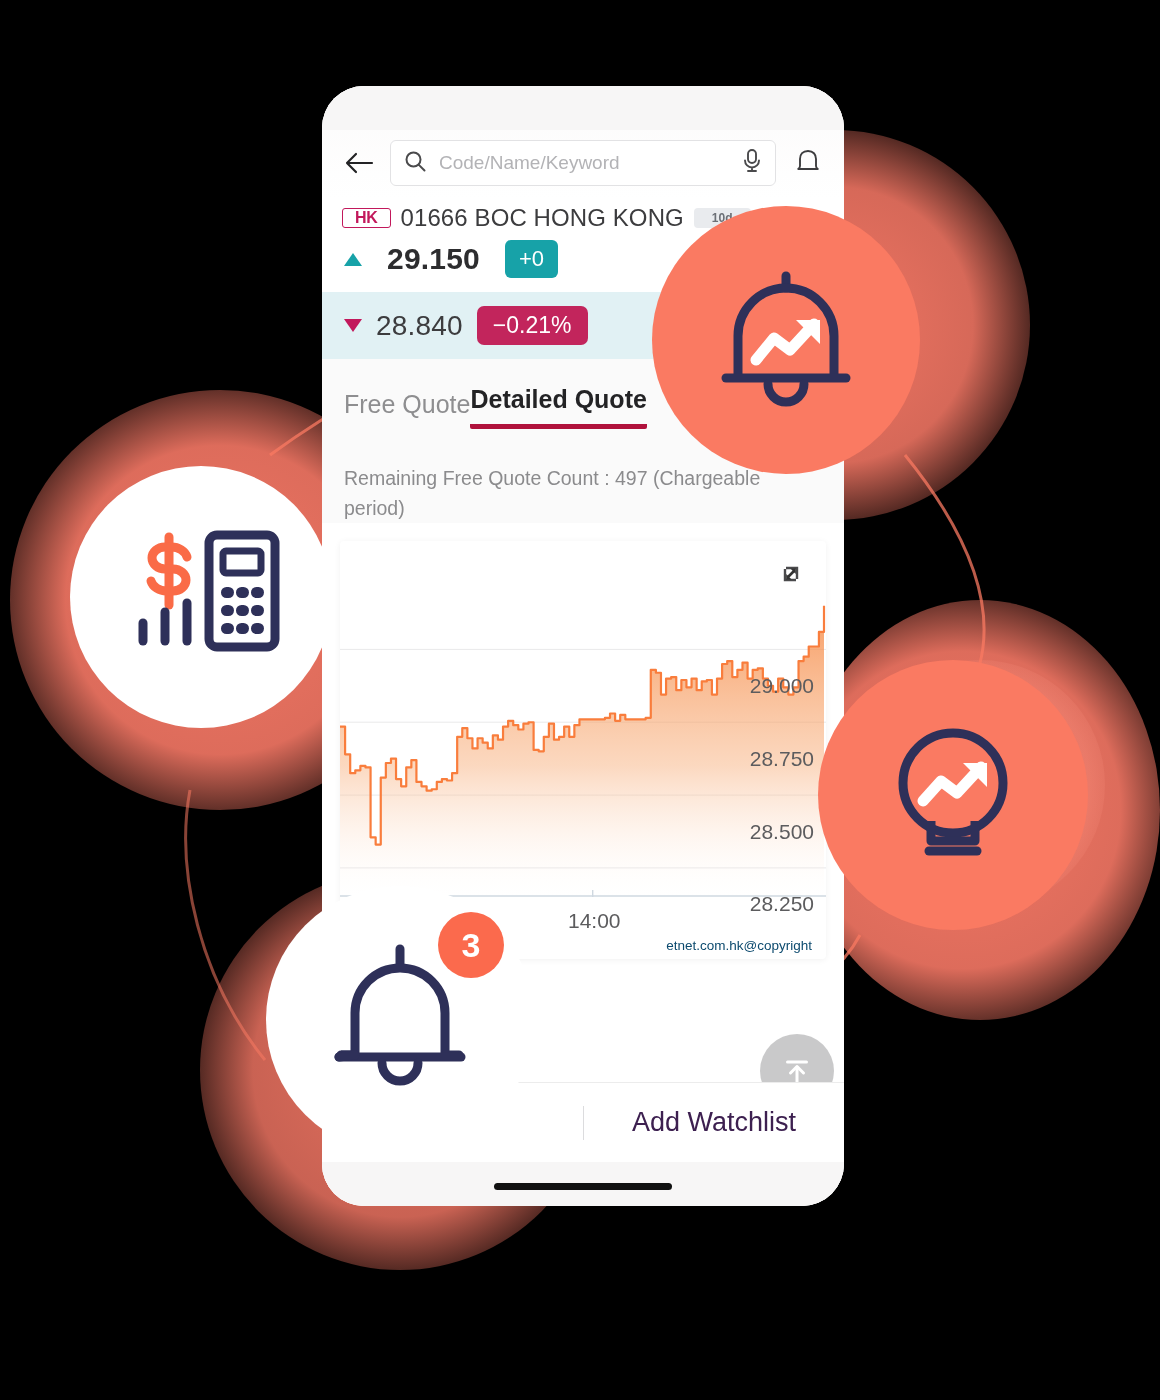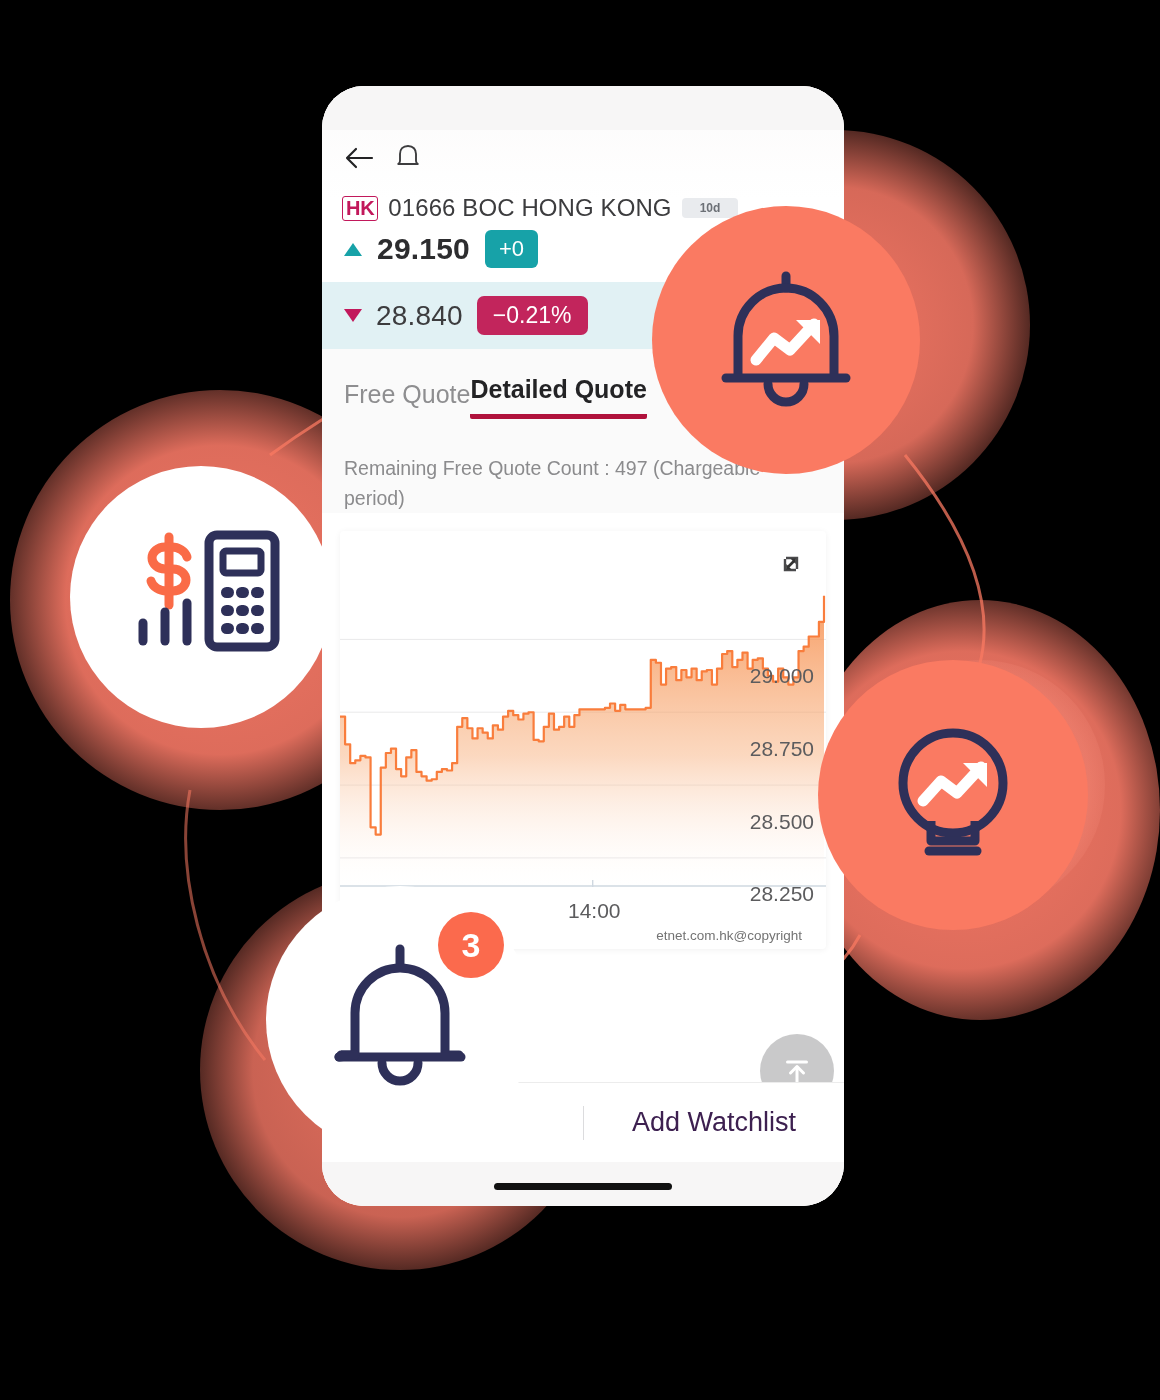--- a/index.html
+++ b/index.html
@@ -43,27 +43,27 @@
   .search-box {
     flex:1 1 auto; height:46px; border:1px solid #e2e2e4; border-radius:6px;
     background:#fff; display:flex; align-items:center; gap:12px; padding:0 12px;
   }
   .search-ph { color:#b3b3b6; font-size:19px; flex:1 1 auto; }
   .bell-top { width:36px; height:36px; flex:0 0 auto; display:flex; align-items:center; justify-content:center; }
 
   
   .ticker { padding:12px 20px 0 20px; display:flex; align-items:center; gap:10px; }
   .hk-badge {
-    border:1.6px solid #c2185b; color:#c2185b; font-size:20px; font-weight:700;
-    border-radius:3px; padding:1px 3px; line-height:1.05; letter-spacing:-.3px;
+    border:1.6px solid #c2185b; color:#c2185b; font-size:16px; font-weight:700;
+    border-radius:3px; padding:1px 12px; line-height:1.05; letter-spacing:-.3px;
   }
   .ticker-name { font-size:24px; color:#3c3c3e; letter-spacing:.1px; white-space:nowrap; }
   .delay-badge { background:#e9ebee; color:#6c7076; font-size:12px; font-weight:700; border-radius:4px; padding:3px 18px; }
 
-  .price-row { display:flex; align-items:center; gap:15px; padding:8px 20px 14px 22px; }
+  .price-row { display:flex; align-items:center; gap:25px; padding:8px 20px 14px 22px; }
   .tri-up { width:0;height:0;border-left:9px solid transparent;border-right:9px solid transparent;border-bottom:13px solid #17a2a8; }
   .tri-dn { width:0;height:0;border-left:9px solid transparent;border-right:9px solid transparent;border-top:13px solid #c2185b; }
   .price-big { font-size:30px; font-weight:700; color:#2d2d2f; letter-spacing:.2px; }
   .chip-teal { background:#17a2a8; color:#fff; font-size:22px; border-radius:6px; padding:6px 14px; }
 
   .price-row-2 { display:flex; align-items:center; gap:14px; padding:14px 20px 14px 22px; background:#e1f1f4; }
   .price-mid { font-size:28px; color:#3c3c3e; letter-spacing:.2px; }
   .chip-red { background:#c2255c; color:#fff; font-size:23px; border-radius:7px; padding:6px 16px;text-align:center; }
 
   
@@ -74,21 +74,21 @@
   .quote-count { padding:34px 22px 0 22px; font-size:19.5px; line-height:1.55; color:#8b8b8d; background:#fafafa; }
 
   
   .chart-wrap { margin:18px 18px 0 18px; background:#fff; border-radius:4px; position:relative; padding:14px 0 0 0;
                 box-shadow:0 1px 6px rgba(0,0,0,.06); height:418px; }
   .expand-icon { position:absolute; right:18px; top:16px; width:34px; height:34px; }
   .chart-area { position:absolute; left:0; top:56px; width:100%; height:300px; }
   .ylabels { position:absolute; right:6px; top:56px; width:96px; height:300px; }
   .ylabel { position:absolute; right:6px; font-size:21px; color:#5c5c5e; transform:translateY(-50%);margin-top:36px; }
   .xlabel { position:absolute; font-size:21px; color:#5c5c5e; }
-  .chart-credit { position:absolute; right:24px; bottom:6px; font-size:13.5px; color:#737373; }
+  .chart-credit { position:absolute; right:14px; bottom:6px; font-size:13.5px; color:#0c4a6e; }
   .hkt-note { position:absolute; left:16px; bottom:2px; font-size:21px; color:#4f4f51; }
 
   
   .fab { position:absolute; right:10px; top:948px; width:74px; height:74px; border-radius:50%;
          background:rgba(168,168,170,.62); display:flex; align-items:center; justify-content:center; }
 
   
   .bottom-bar { position:absolute; left:0; right:0; bottom:44px; height:80px; background:#fff;
                 border-top:1px solid #ececec; display:flex; align-items:center; }
   .bb-sell { flex:0 0 auto; width:50%; text-align:center; font-size:27px; color:#d3305a; }
@@ -131,20 +131,35 @@
   <div class="phone">
     <div class="phone-inner">
 
       <div class="status-spacer"></div>
 
       <div class="topbar">
         <div class="back-arrow">
           <svg width="30" height="22" viewBox="0 0 30 22">
               <path d="M12 2 L3 11 L12 20 M3 11 H28" fill="none" stroke="#232325" stroke-width="2.2" stroke-linecap="round" stroke-linejoin="round"></path>
             </svg>
+        </div>
+        <div class="search-box">
+          <span>
+            <svg width="24" height="24" viewBox="0 0 24 24">
+                <circle cx="10.5" cy="10.5" r="7" fill="none" stroke="#4a4a4c" stroke-width="2"></circle>
+                <path d="M15.6 15.6 L21.5 21.5" stroke="#4a4a4c" stroke-width="2" stroke-linecap="round"></path>
+              </svg>
+          </span>
+          <span class="search-ph">Code/Name/Keyword</span>
+          <span>
+            <svg width="22" height="26" viewBox="0 0 22 26">
+                <rect x="7" y="2" width="8" height="13" rx="4" fill="none" stroke="#4a4a4c" stroke-width="1.9"></rect>
+                <path d="M4 12.5 a7 7 0 0 0 14 0 M11 19.5 V23 M7 23 H15" fill="none" stroke="#4a4a4c" stroke-width="1.9" stroke-linecap="round"></path>
+              </svg>
+          </span>
         </div>
         <div class="bell-top">
           <svg width="28" height="30" viewBox="0 0 28 30">
               <path d="M14 3 C8.8 3 6 6.4 6 11 v7 c0 1.6-1 2.4-1.8 3 h19.6 c-.8-.6-1.8-1.4-1.8-3 v-7 c0-4.6-2.8-8-8-8 Z" fill="none" stroke="#3d3d3f" stroke-width="1.9" stroke-linejoin="round"></path>
             </svg>
         </div>
       </div>
 
       <div class="ticker">
         <span class="hk-badge">HK</span>

